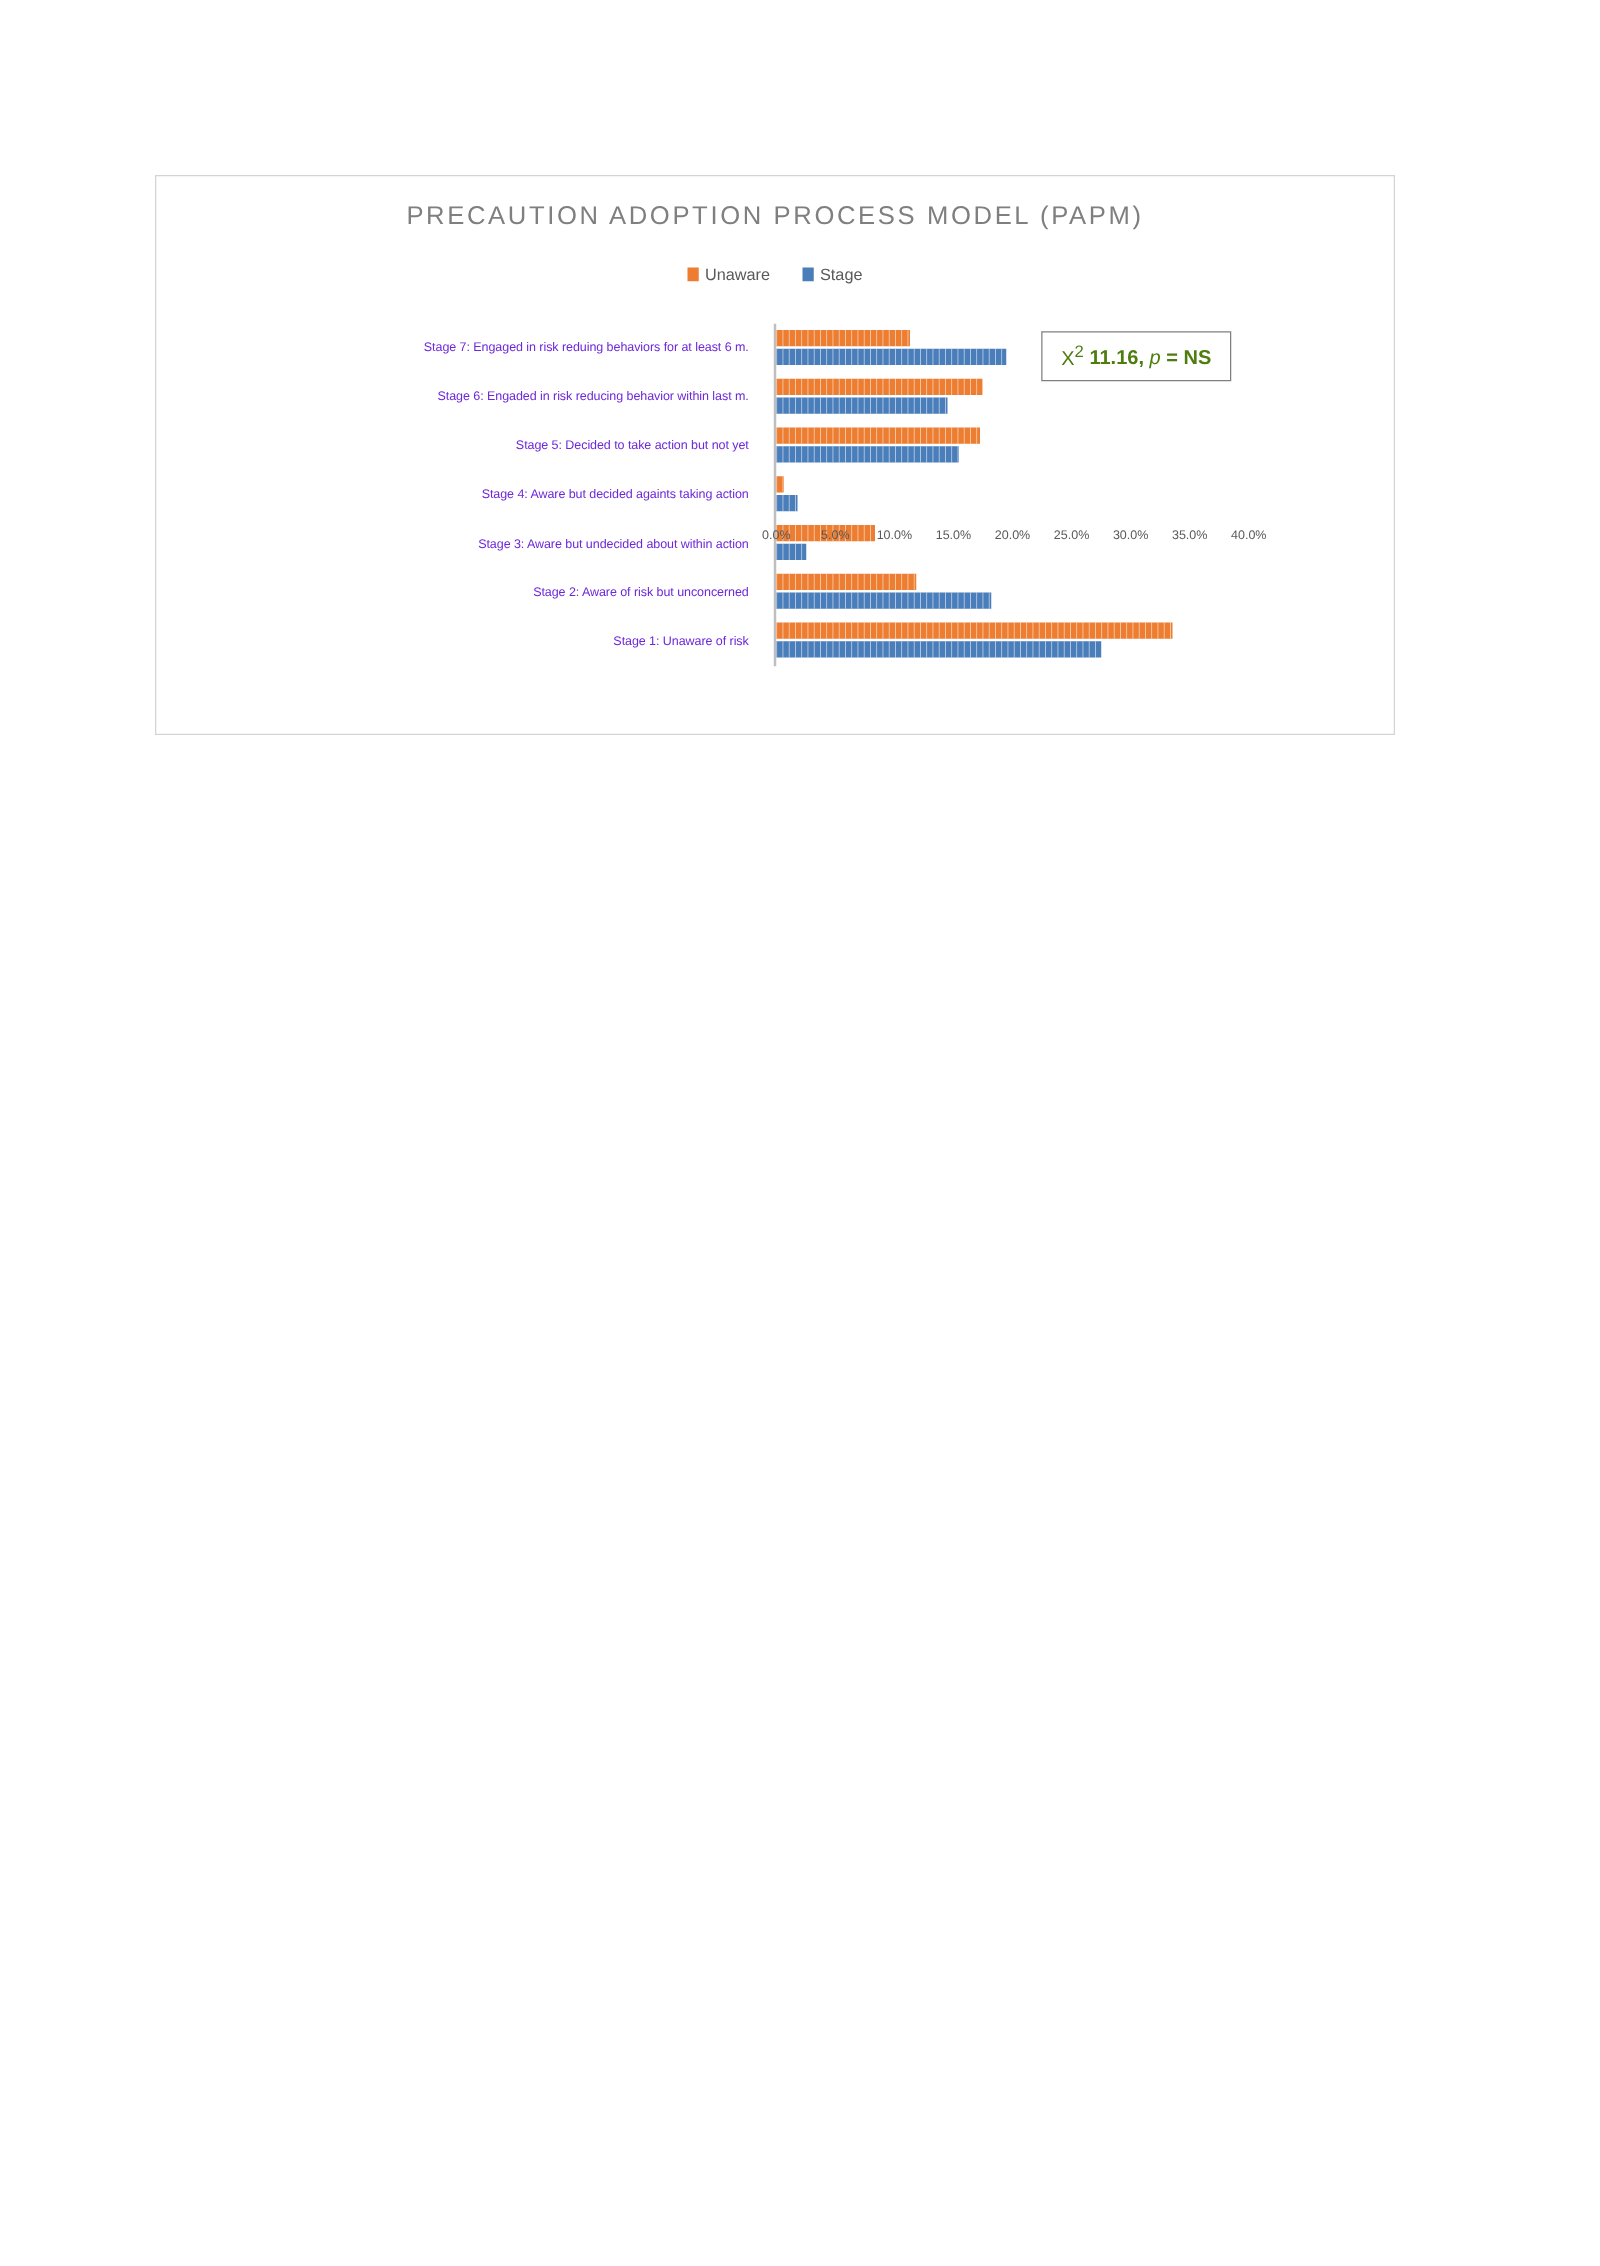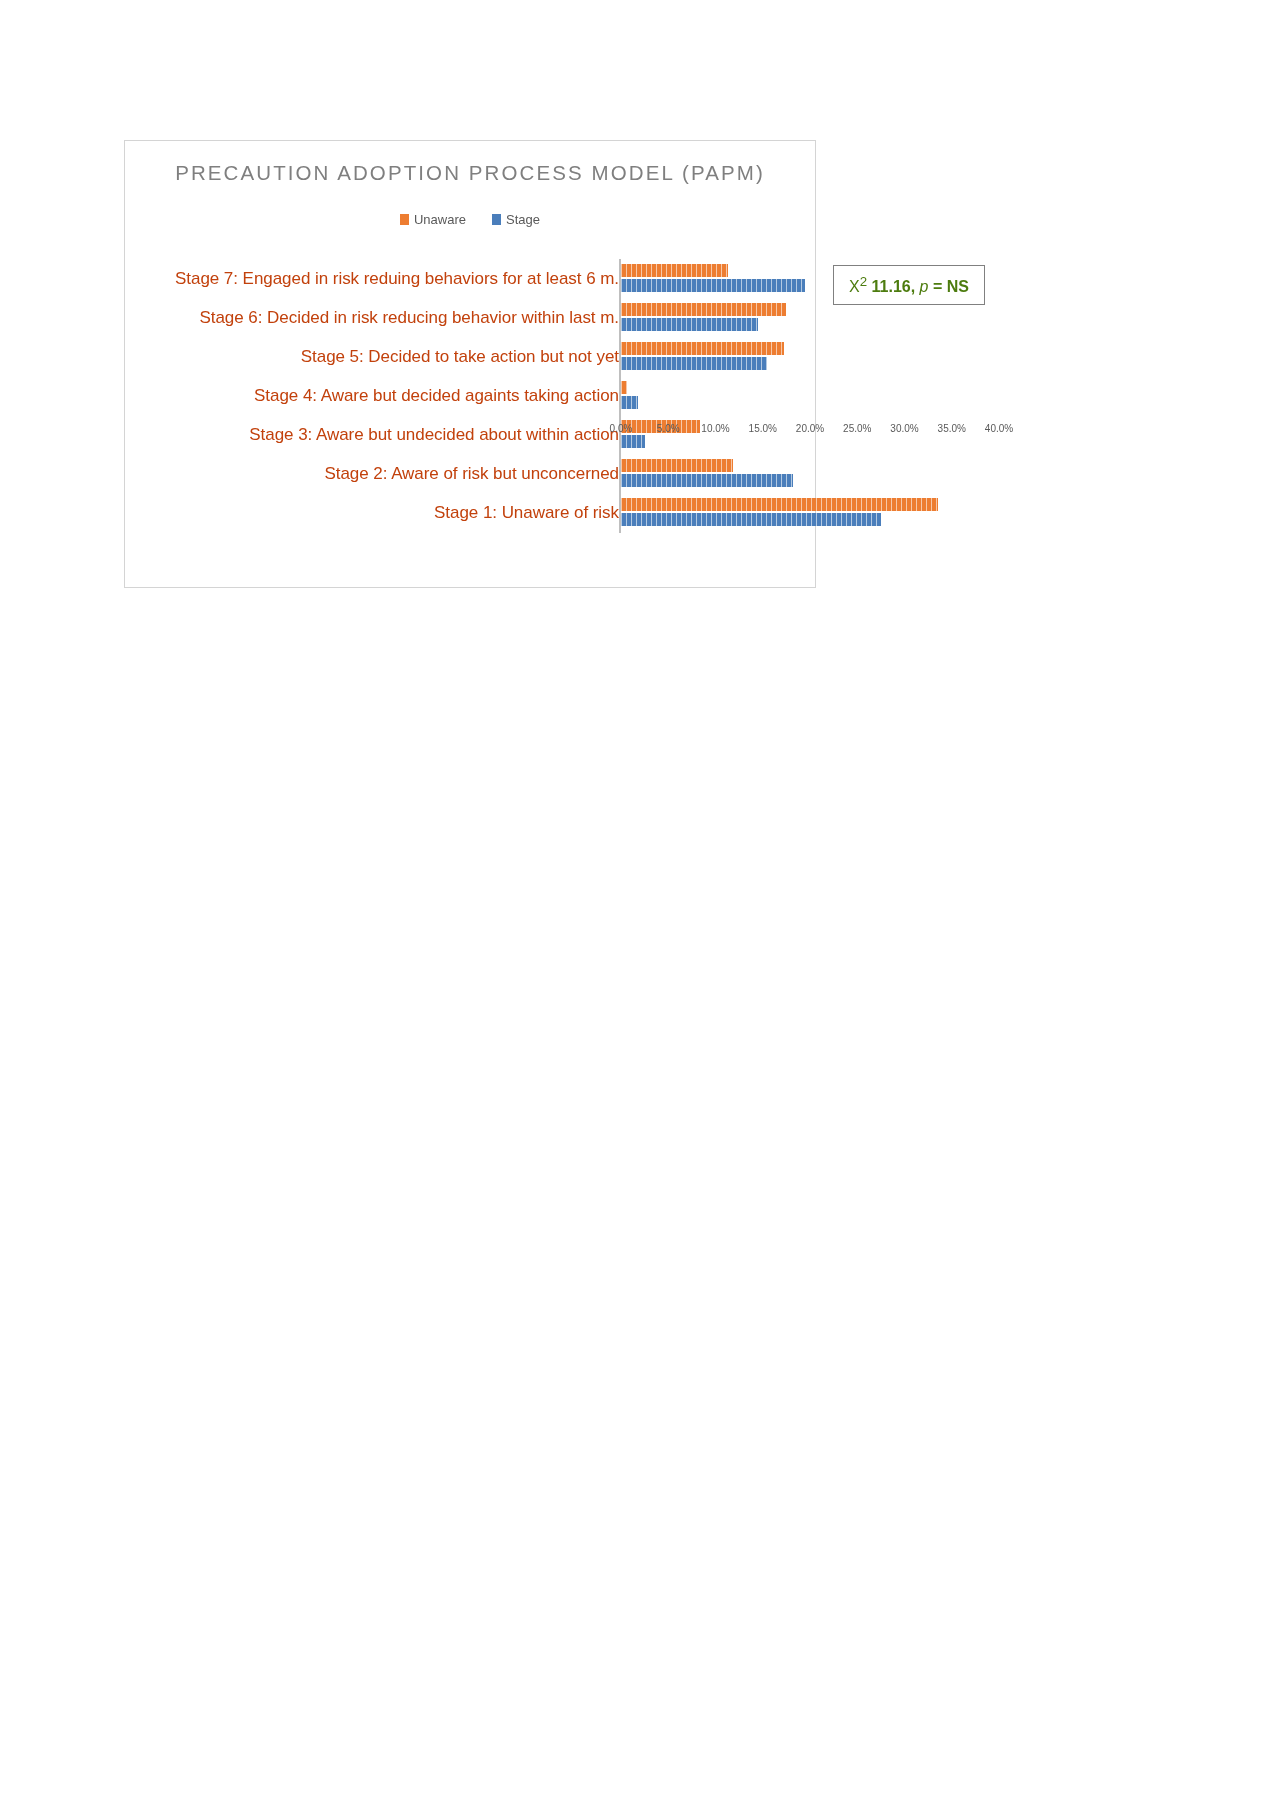--- a/index.html
+++ b/index.html
@@ -13,21 +13,21 @@
     font-family: "Liberation Sans", sans-serif;
     position: relative;
     overflow: hidden;
   }
 
   
   #chart-frame {
     position: absolute;
     left: 124px;
     top: 140px;
-    width: 692px;
+    width: 992px;
     height: 448px;
     background: #ffffff;
     border: 1px solid #d4d4d4;
     box-sizing: border-box;
   }
 
   
   #chart-title {
     position: absolute;
     left: 0;
@@ -85,24 +85,24 @@
     width: 494px;
     height: 274px;
     display: flex;
     flex-direction: column;
   }
   .cat-label {
     flex: 1 1 0;
     display: flex;
     align-items: center;
     justify-content: flex-end;
-    padding-right: 0;
+    padding-right: 20px;
     box-sizing: border-box;
-    font-size: 17px;
-    color: #c2410c;
+    font-size: 10px;
+    color: #6d28d9;
     white-space: nowrap;
     letter-spacing: -0.05px;
   }
 
   
   #bars-region {
     position: absolute;
     left: 494px;
     top: 0;
     width: 382px;
@@ -194,21 +194,21 @@
     </div>
     <div class="legend-entry">
       <span class="legend-swatch" style="background: rgb(74, 126, 187);"></span>
       <span class="legend-label">Stage</span>
     </div>
   </div>
 
   <div id="plot-area">
     <div id="category-labels">
         <div class="cat-label">Stage 7: Engaged in risk reduing behaviors for at least 6 m.</div>
-        <div class="cat-label">Stage 6: Decided in risk reducing behavior within last m.</div>
+        <div class="cat-label">Stage 6: Engaded in risk reducing behavior within last m.</div>
         <div class="cat-label">Stage 5: Decided to take action but not yet</div>
         <div class="cat-label">Stage 4: Aware but decided againts taking action</div>
         <div class="cat-label">Stage 3: Aware but undecided about within action</div>
         <div class="cat-label">Stage 2: Aware of risk but unconcerned</div>
         <div class="cat-label">Stage 1: Unaware of risk</div>
       </div>
     <div id="bars-region">
       <div id="axis-line"></div>
     <div class="bar-group" style="top: 0px; height: 39.1429px;">
           <div class="bar control" style="width: 106.785px; top: 4.57143px;"></div>

